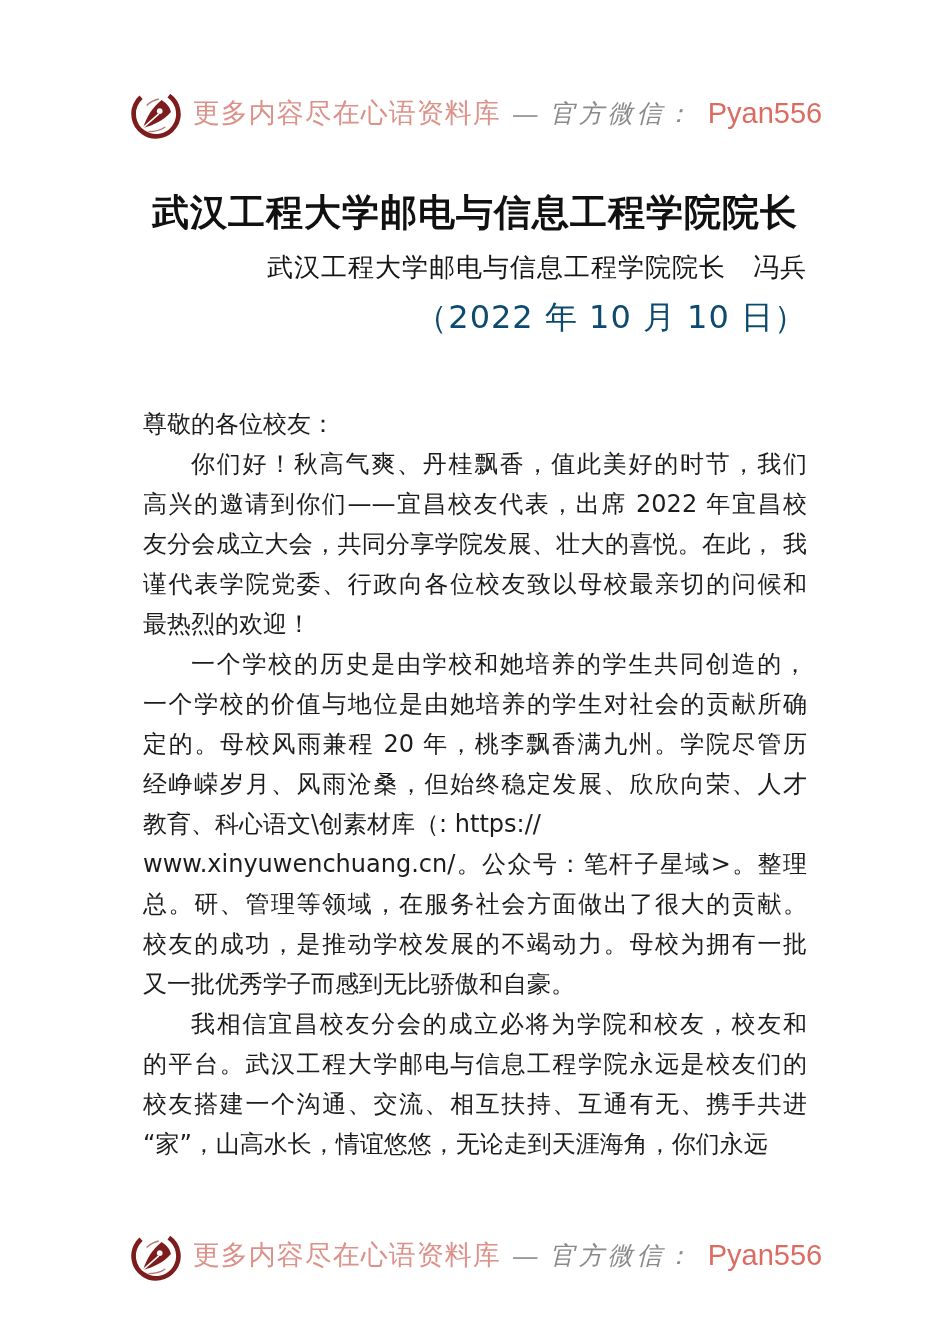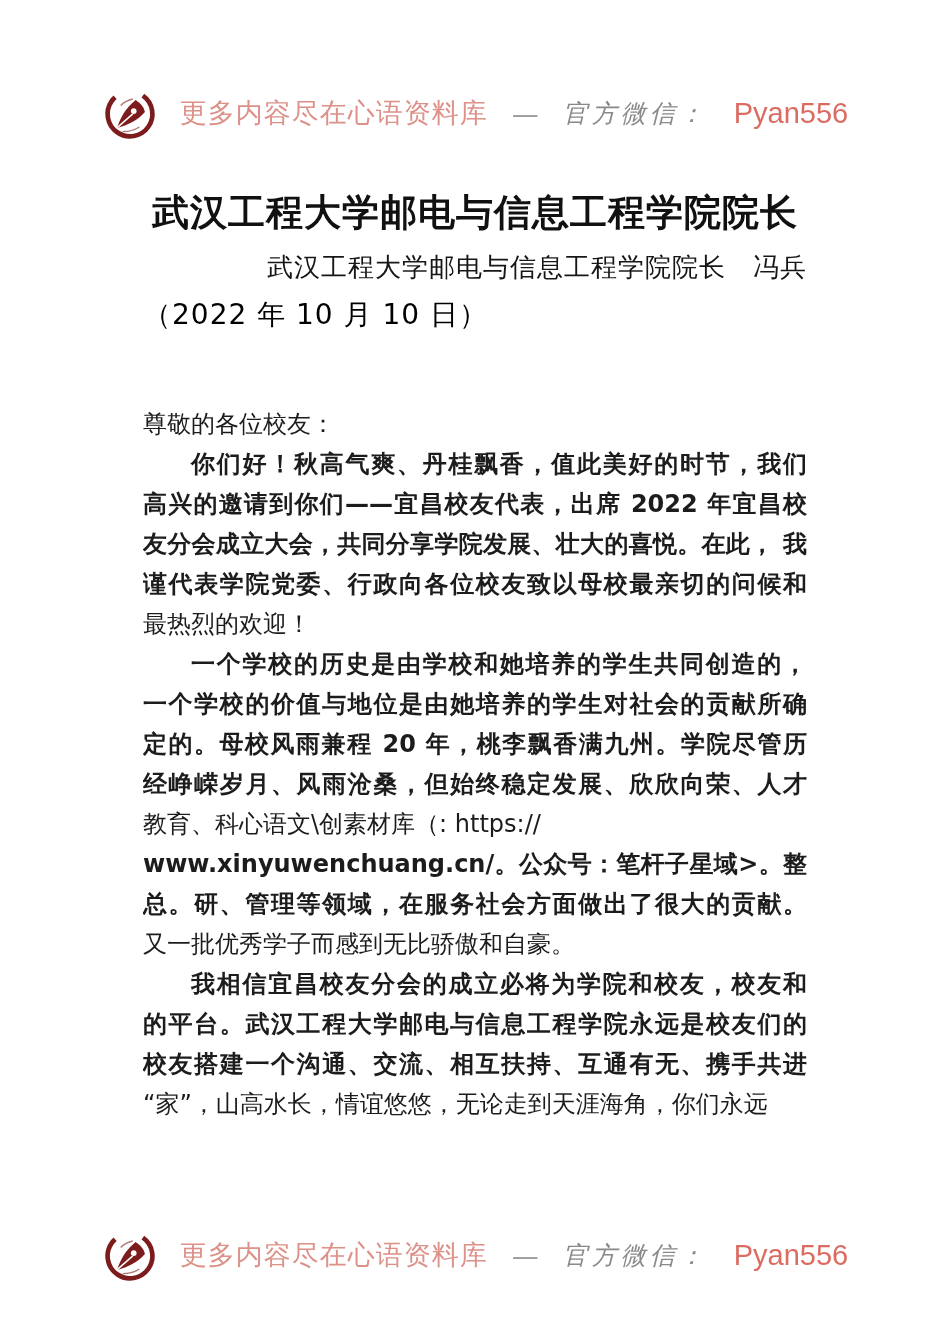--- a/index.html
+++ b/index.html
@@ -13,21 +13,21 @@
     overflow: hidden;
   }
   
   .banner {
     position: absolute;
     left: 0;
     width: 100%;
     display: flex;
     align-items: center;
     justify-content: center;
-    gap: 22px;
+    gap: 9px;
   }
   .banner.top { top: 84px; }
   .banner.bottom { top: 1226px; }
   .logo-wrap { width: 56px; height: 58px; flex: 0 0 auto; }
   .banner-main {
     font-family: "DejaVu Serif", serif;
     font-size: 27px;
     letter-spacing: 1px;
     color: #dc9189;
   }
@@ -67,43 +67,43 @@
     text-align: right;
     font-size: 26px;
     color: #161616;
     letter-spacing: 1px;
   }
   .doc-date {
     position: absolute;
     top: 296px;
     left: 143px;
     width: 664px;
-    text-align: left;
-    font-size: 28px;
-    color: #000000;
+    text-align: right;
+    font-size: 32px;
+    color: #0c4a6e;
     letter-spacing: 1px;
   }
   
   .doc-body {
     position: absolute;
     top: 372px;
     left: 143px;
     width: 664px;
     font-size: 24px;
     color: #1c1c1c;
     margin-top: 32px;
   }
   .line {
     height: 40px;
     line-height: 40px;
     text-align: justify;
     text-align-last: left;
     overflow: hidden;
   }
-  .line.fill { text-align-last: justify; font-weight: bold; }
+  .line.fill { text-align-last: justify; }
   .line.indent { text-indent: 48px; }
 </style>
 </head>
 <body>
 
 <div class="page">
 
   <div class="banner top">
     <span class="logo-wrap">
       <svg viewBox="0 0 60 60" width="56" height="58" aria-hidden="true">
@@ -132,20 +132,21 @@
       <div class="line fill">友分会成立大会，共同分享学院发展、壮大的喜悦。在此， 我</div>
       <div class="line fill">谨代表学院党委、行政向各位校友致以母校最亲切的问候和</div>
       <div class="line">最热烈的欢迎！</div>
       <div class="line fill indent">一个学校的历史是由学校和她培养的学生共同创造的，</div>
       <div class="line fill">一个学校的价值与地位是由她培养的学生对社会的贡献所确</div>
       <div class="line fill">定的。母校风雨兼程 20 年，桃李飘香满九州。学院尽管历</div>
       <div class="line fill">经峥嵘岁月、风雨沧桑，但始终稳定发展、欣欣向荣、人才</div>
       <div class="line">教育、科心语文\创素材库（: https://</div>
       <div class="line fill">www.xinyuwenchuang.cn/。公众号：笔杆子星域&gt;。整理汇</div>
       <div class="line fill">总。研、管理等领域，在服务社会方面做出了很大的贡献。</div>
+      <div class="line fill">校友的成功，是推动学校发展的不竭动力。母校为拥有一批</div>
       <div class="line">又一批优秀学子而感到无比骄傲和自豪。</div>
       <div class="line fill indent">我相信宜昌校友分会的成立必将为学院和校友，校友和</div>
       <div class="line fill">的平台。武汉工程大学邮电与信息工程学院永远是校友们的</div>
       <div class="line fill">校友搭建一个沟通、交流、相互扶持、互通有无、携手共进</div>
       <div class="line">“家”，山高水长，情谊悠悠，无论走到天涯海角，你们永远</div>
     </div>
 
   <div class="banner bottom">
     <span class="logo-wrap">
       <svg viewBox="0 0 60 60" width="56" height="58" aria-hidden="true">

